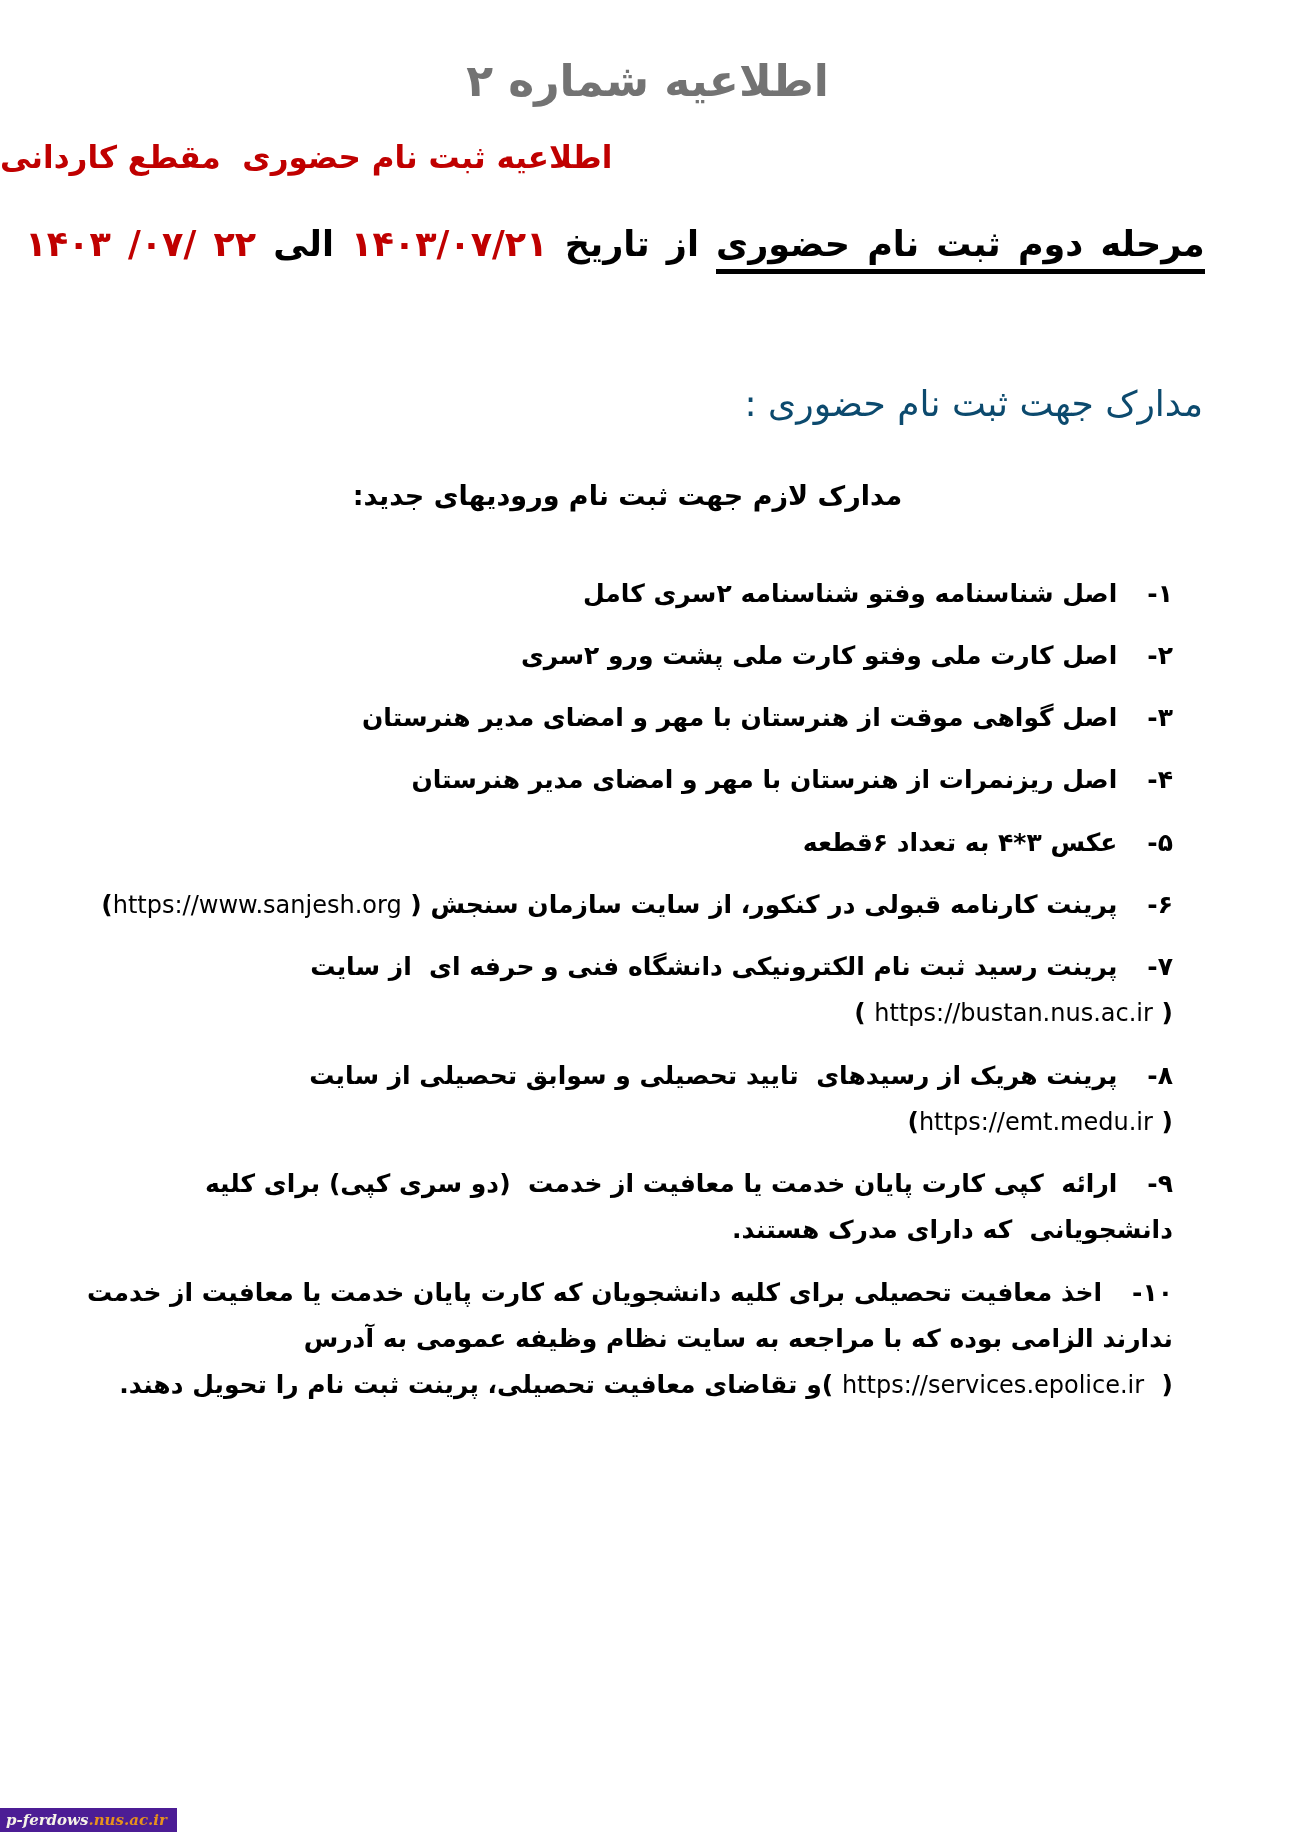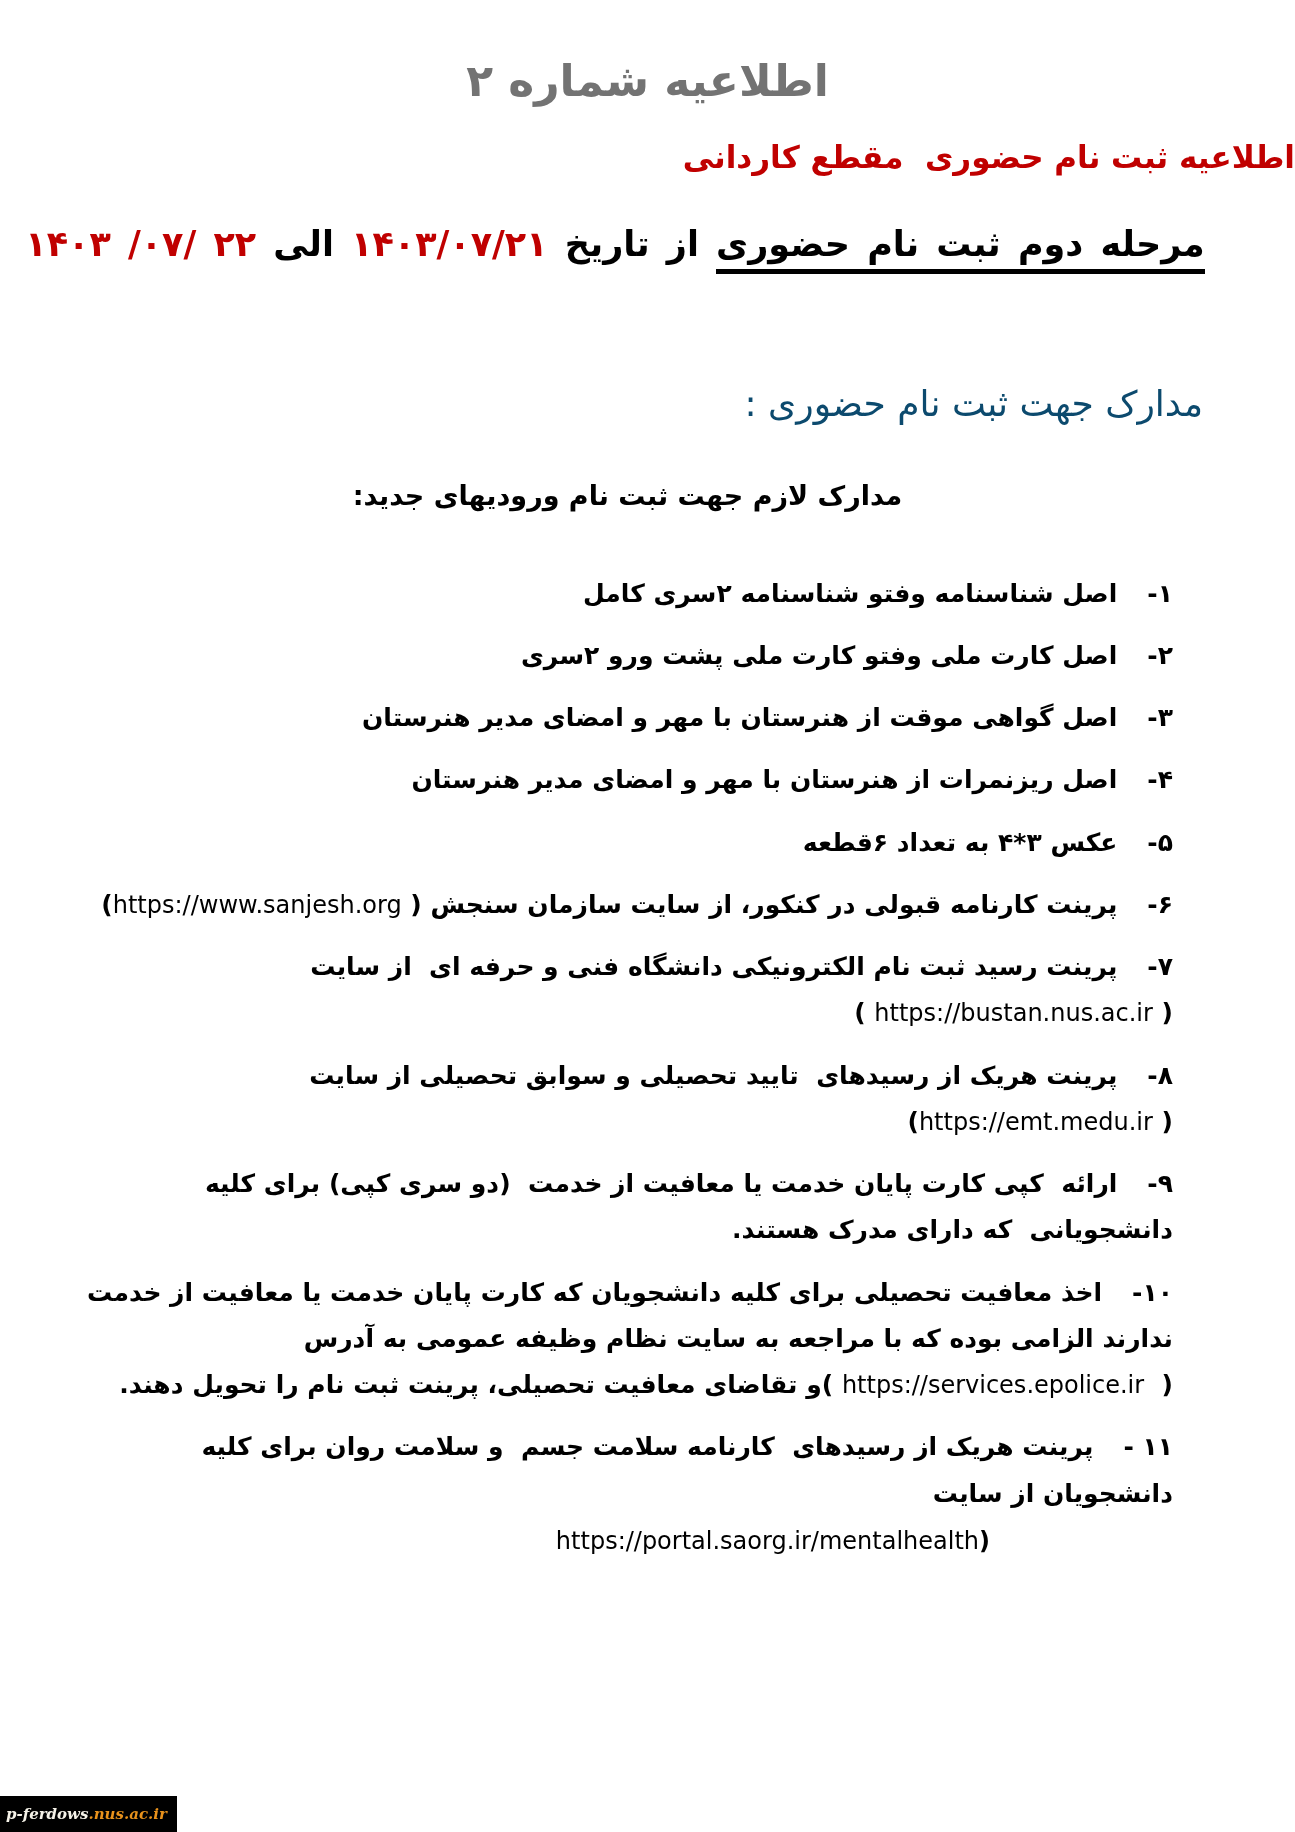--- a/index.html
+++ b/index.html
@@ -15,21 +15,21 @@
   }
   .title{
     margin:52px 0 0 0;
     text-align:center;
     font-size:44px;
     font-weight:bold;
     line-height:1.3;
   }
   .subtitle{
     margin:28px 0 0 0;
-    text-align:right;
+    text-align:left;
     font-size:31px;
     font-weight:bold;
     line-height:1.3;
   }
   .dateline{
     margin:44px 85px 0 20px;
     text-align:center;
     font-size:35px;
     font-weight:bold;
     line-height:1.35;
@@ -85,23 +85,23 @@
     font-weight:normal;
     font-size:24px;
   }
   .urlline .paren{font-weight:bold;}
   .red{color:#C00000;}
   .navy{color:#737373;}
   .green{color:#0c4a6e;}
   .footer-badge{
     position:absolute;
     left:0;bottom:0;
-    height:36px;
+    height:24px;
     padding:0 10px 0 6px;
-    background:#000000;
+    background:#4c1d95;
     display:flex;
     align-items:center;
     font-family:"DejaVu Serif", serif;
     font-style:italic;
     font-weight:bold;
     font-size:15px;
     direction:ltr;
   }
   .fb-white{color:#F5F2E8;}
   .fb-orange{color:#E8921C;text-align:right;}
@@ -125,21 +125,20 @@
       <li class="item"><span class="num">۱-</span><span>اصل شناسنامه وفتو شناسنامه ۲سری کامل</span></li>
       <li class="item"><span class="num">۲-</span><span>اصل کارت ملی وفتو کارت ملی پشت ورو ۲سری</span></li>
       <li class="item"><span class="num">۳-</span><span>اصل گواهی موقت از هنرستان با مهر و امضای مدیر هنرستان</span></li>
       <li class="item"><span class="num">۴-</span><span>اصل ریزنمرات از هنرستان با مهر و امضای مدیر هنرستان</span></li>
       <li class="item"><span class="num">۵-</span><span>عکس ۳*۴ به تعداد ۶قطعه</span></li>
       <li class="item"><span class="num">۶-</span><span>پرینت کارنامه قبولی در کنکور، از سایت سازمان سنجش (&nbsp;</span><span class="url" dir="ltr">https://www.sanjesh.org</span><span>)</span></li>
       <li class="item"><span class="num">۷-</span><span>پرینت رسید ثبت نام الکترونیکی دانشگاه فنی و حرفه ای&nbsp; از سایت&nbsp; (&nbsp;</span><span class="url" dir="ltr">https://bustan.nus.ac.ir</span><span>&nbsp;)</span></li>
       <li class="item"><span class="num">۸-</span><span>پرینت هریک از رسیدهای&nbsp; تایید تحصیلی و سوابق تحصیلی از سایت (&nbsp;</span><span class="url" dir="ltr">https://emt.medu.ir</span><span>)</span></li>
       <li class="item"><span class="num">۹-</span><span>ارائه&nbsp; کپی کارت پایان خدمت یا معافیت از خدمت&nbsp; (دو سری کپی) برای کلیه دانشجویانی&nbsp; که دارای مدرک هستند.</span></li>
       <li class="item"><span class="num">۱۰-</span><span>اخذ معافیت تحصیلی برای کلیه دانشجویان که کارت پایان خدمت یا معافیت از خدمت ندارند الزامی بوده که با مراجعه به سایت نظام وظیفه عمومی به آدرس (&nbsp;&nbsp;</span><span class="url" dir="ltr">https://services.epolice.ir</span><span>&nbsp;)و تقاضای معافیت تحصیلی، پرینت ثبت نام را تحویل دهند.</span></li>
-      <li class="item"><span class="num">۱۱ -</span><span>پرینت هریک از رسیدهای&nbsp; کارنامه سلامت جسم&nbsp; و سلامت روان برای کلیه دانشجویان از سایت</span><span class="urlline" dir="ltr">https://portal.saorg.ir/mentalhealth<span class="paren">)</span></span></li>
     </ol>
 
   <div class="footer-badge">
       <span class="fb-white">p-ferdows</span>
       <span class="fb-orange">.nus.ac.ir</span>
     </div>
 
 </div>
 
 </body></html>

